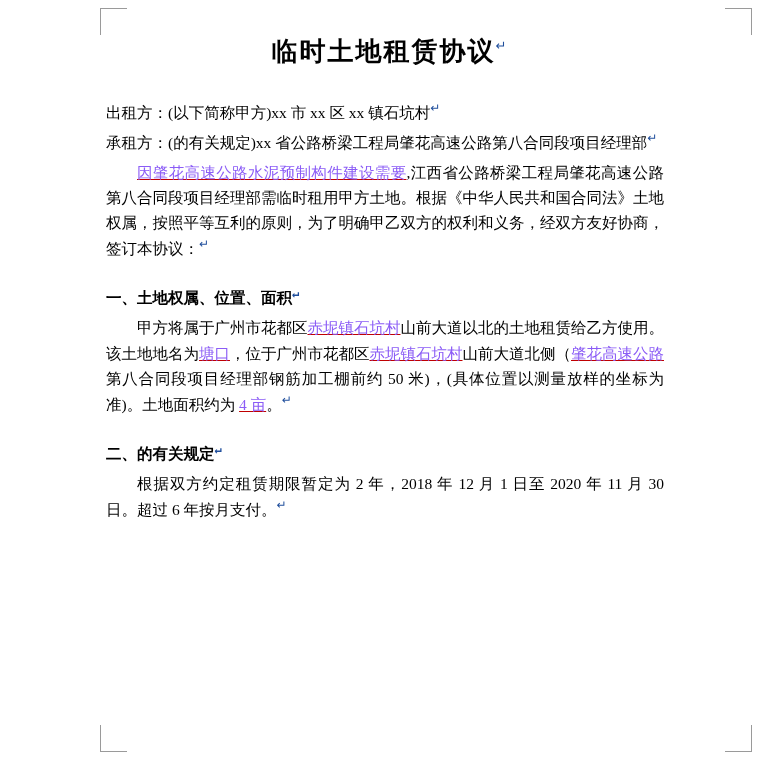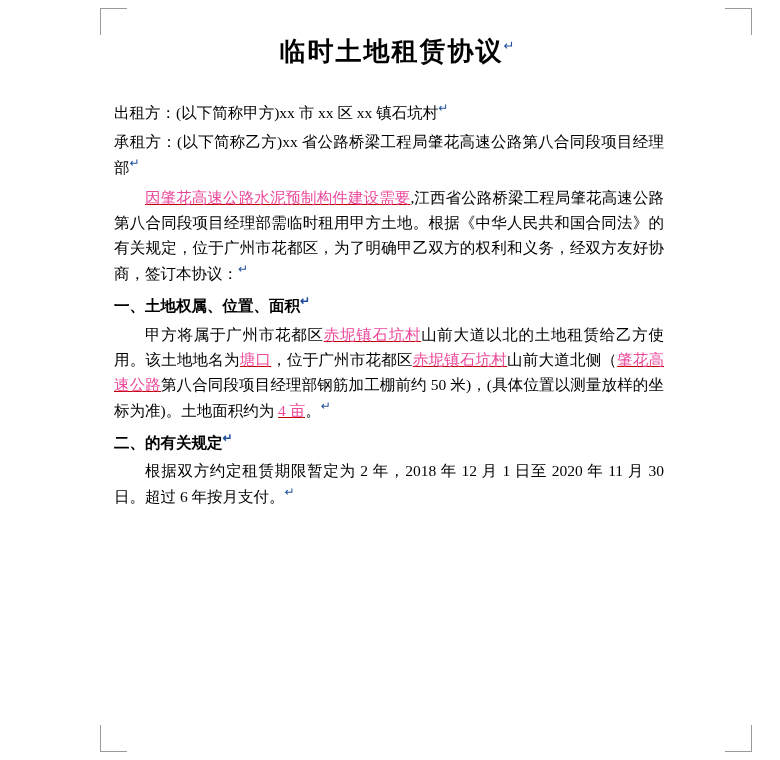--- a/index.html
+++ b/index.html
@@ -28,59 +28,59 @@
     width: 26px;
     height: 26px;
   }
   .mark.tl { top: 8px;  left: 100px;  border-width: 1px 0 0 1px; }
   .mark.tr { top: 8px;  right: 28px;  border-width: 1px 1px 0 0; }
   .mark.bl { bottom: 8px; left: 100px; border-width: 0 0 1px 1px; }
   .mark.br { bottom: 8px; right: 28px; border-width: 0 1px 1px 0; }
 
   .content {
     position: absolute;
-    left: 114px;
+    left: 106px;
     top: 18px;
     width: 566px;
   }
   .doc-title {
     text-align: center;
     font-family: "Liberation Sans", sans-serif;
     font-weight: bold;
     font-size: 26px;
     letter-spacing: 2px;
     margin: 16px 0 30px 0;
     position: relative;
   }
   .doc-title .pilcrow {
     font-weight: normal;
     font-size: 13px;
     color: #1f4e9c;
     vertical-align: super;
     letter-spacing: 0;
   }
   p {
-    margin: 0 16px 4px 0;
+    margin: 0 8px 4px 0;
     font-size: 15.5px;
     line-height: 1.62;
     text-align: justify;
     text-justify: inter-ideograph;
   }
   .indent { text-indent: 2em; }
   .heading {
-    font-family: Liberation Serif, serif;
+    font-family: Liberation Mono, monospace;
     font-weight: bold;
     font-size: 15.5px;
-    margin: 6px 0 3px 0;
+    margin: 24px 0 3px 0;
     text-indent: 0;
   }
   .u-red {
     text-decoration: underline;
     text-decoration-color: #c00000;
-    color: #ec4899;
+    color: #8b5cf6;
   }
   .pilcrow {
     color: #1f4e9c;
     font-size: 12px;
     vertical-align: super;
   }
 </style>
 </head>
 <body>
 
@@ -92,22 +92,22 @@
   <div class="mark br"></div>
 
   <div class="content">
 
     <div class="doc-title">
       <span>临时土地租赁协议</span><span class="pilcrow">↵</span>
     </div>
 
     <div id="paragraphs">
         <p><span>出租方：(以下简称甲方)xx 市 xx 区 xx 镇石坑村</span><span class="pilcrow">↵</span></p>
-        <p><span>承租方：(以下简称乙方)xx 省公路桥梁工程局肇花高速公路第八合同段项目经理部</span><span class="pilcrow">↵</span></p>
-        <p class="indent"><span class="u-red">因肇花高速公路水泥预制构件建设需要</span><span>,江西省公路桥梁工程局肇花高速公路第八合同段项目经理部需临时租用甲方土地。根据《中华人民共和国合同法》的有关规定，位于广州市花都区，为了明确甲乙双方的权利和义务，经双方友好协商，签订本协议：</span><span class="pilcrow">↵</span></p>
+        <p><span>承租方：(的有关规定)xx 省公路桥梁工程局肇花高速公路第八合同段项目经理部</span><span class="pilcrow">↵</span></p>
+        <p class="indent"><span class="u-red">因肇花高速公路水泥预制构件建设需要</span><span>,江西省公路桥梁工程局肇花高速公路第八合同段项目经理部需临时租用甲方土地。根据《中华人民共和国合同法》土地权属，按照平等互利的原则，为了明确甲乙双方的权利和义务，经双方友好协商，签订本协议：</span><span class="pilcrow">↵</span></p>
         <p class="heading"><span>一、土地权属、位置、面积</span><span class="pilcrow">↵</span></p>
         <p class="indent"><span>甲方将属于广州市花都区</span><span class="u-red">赤坭镇石坑村</span><span>山前大道以北的土地租赁给乙方使用。该土地地名为</span><span class="u-red">塘口</span><span>，位于广州市花都区</span><span class="u-red">赤坭镇石坑村</span><span>山前大道北侧（</span><span class="u-red">肇花高速公路</span><span>第八合同段项目经理部钢筋加工棚前约 50 米)，(具体位置以测量放样的坐标为准)。土地面积约为 </span><span class="u-red">4 亩</span><span>。</span><span class="pilcrow">↵</span></p>
         <p class="heading"><span>二、的有关规定</span><span class="pilcrow">↵</span></p>
         <p class="indent"><span>根据双方约定租赁期限暂定为 2 年，2018 年 12 月 1 日至 2020 年 11 月 30 日。超过 6 年按月支付。</span><span class="pilcrow">↵</span></p>
       </div>
 
   </div>
 </div>
 
 </body></html>

